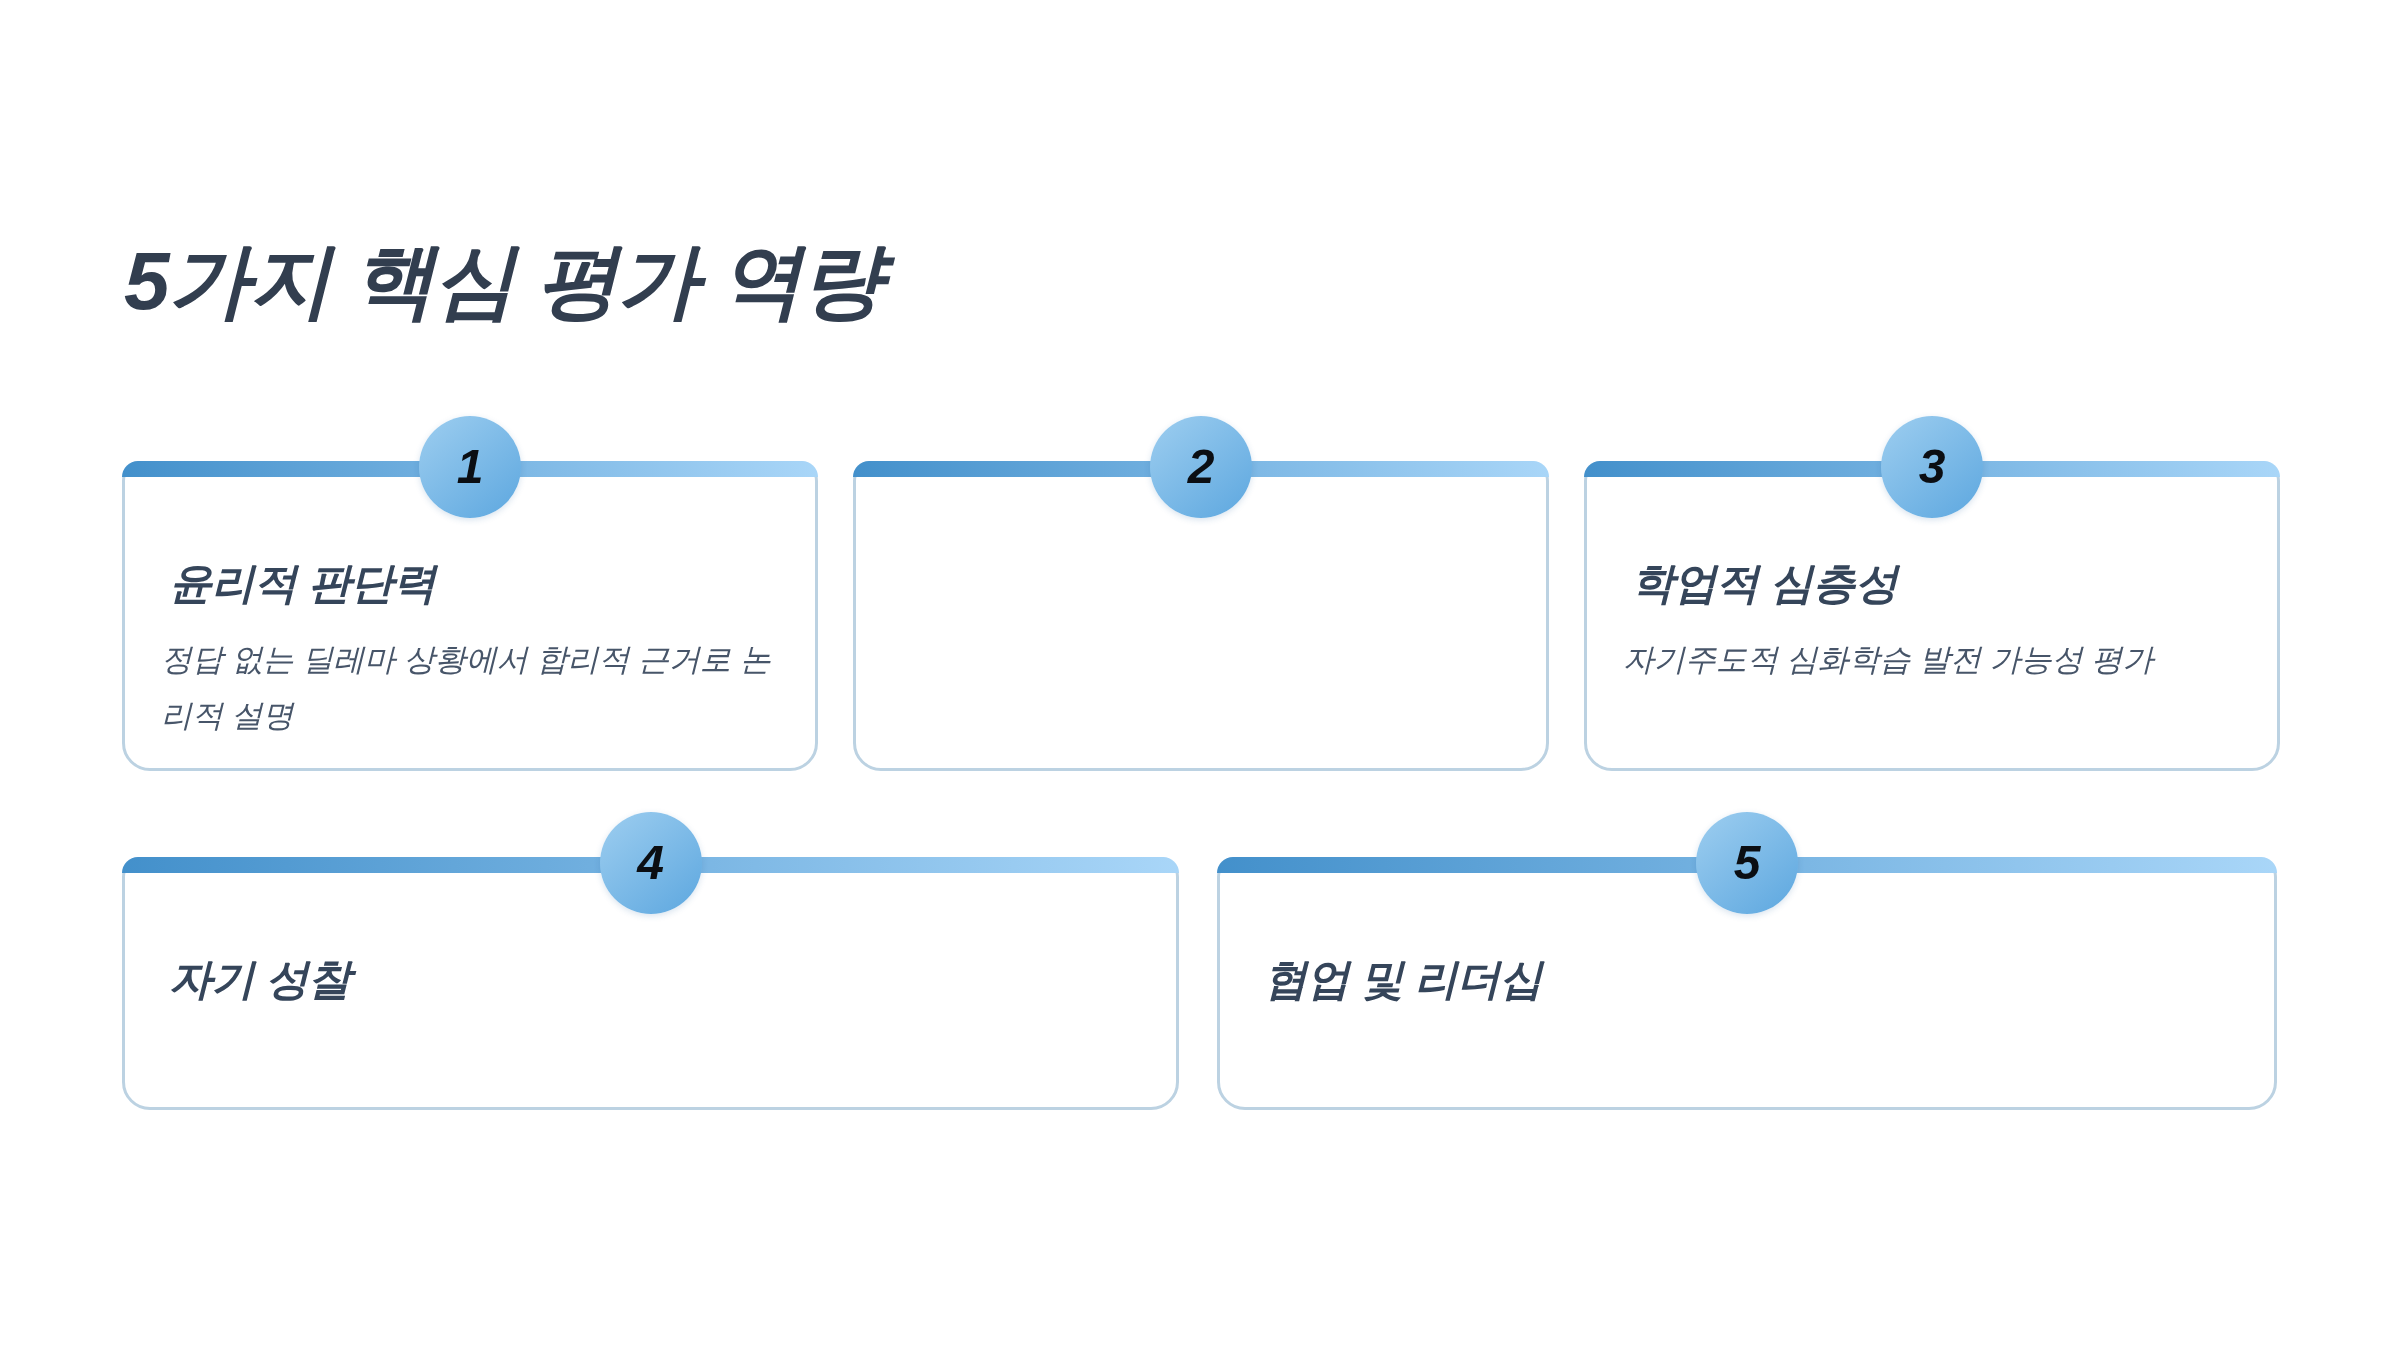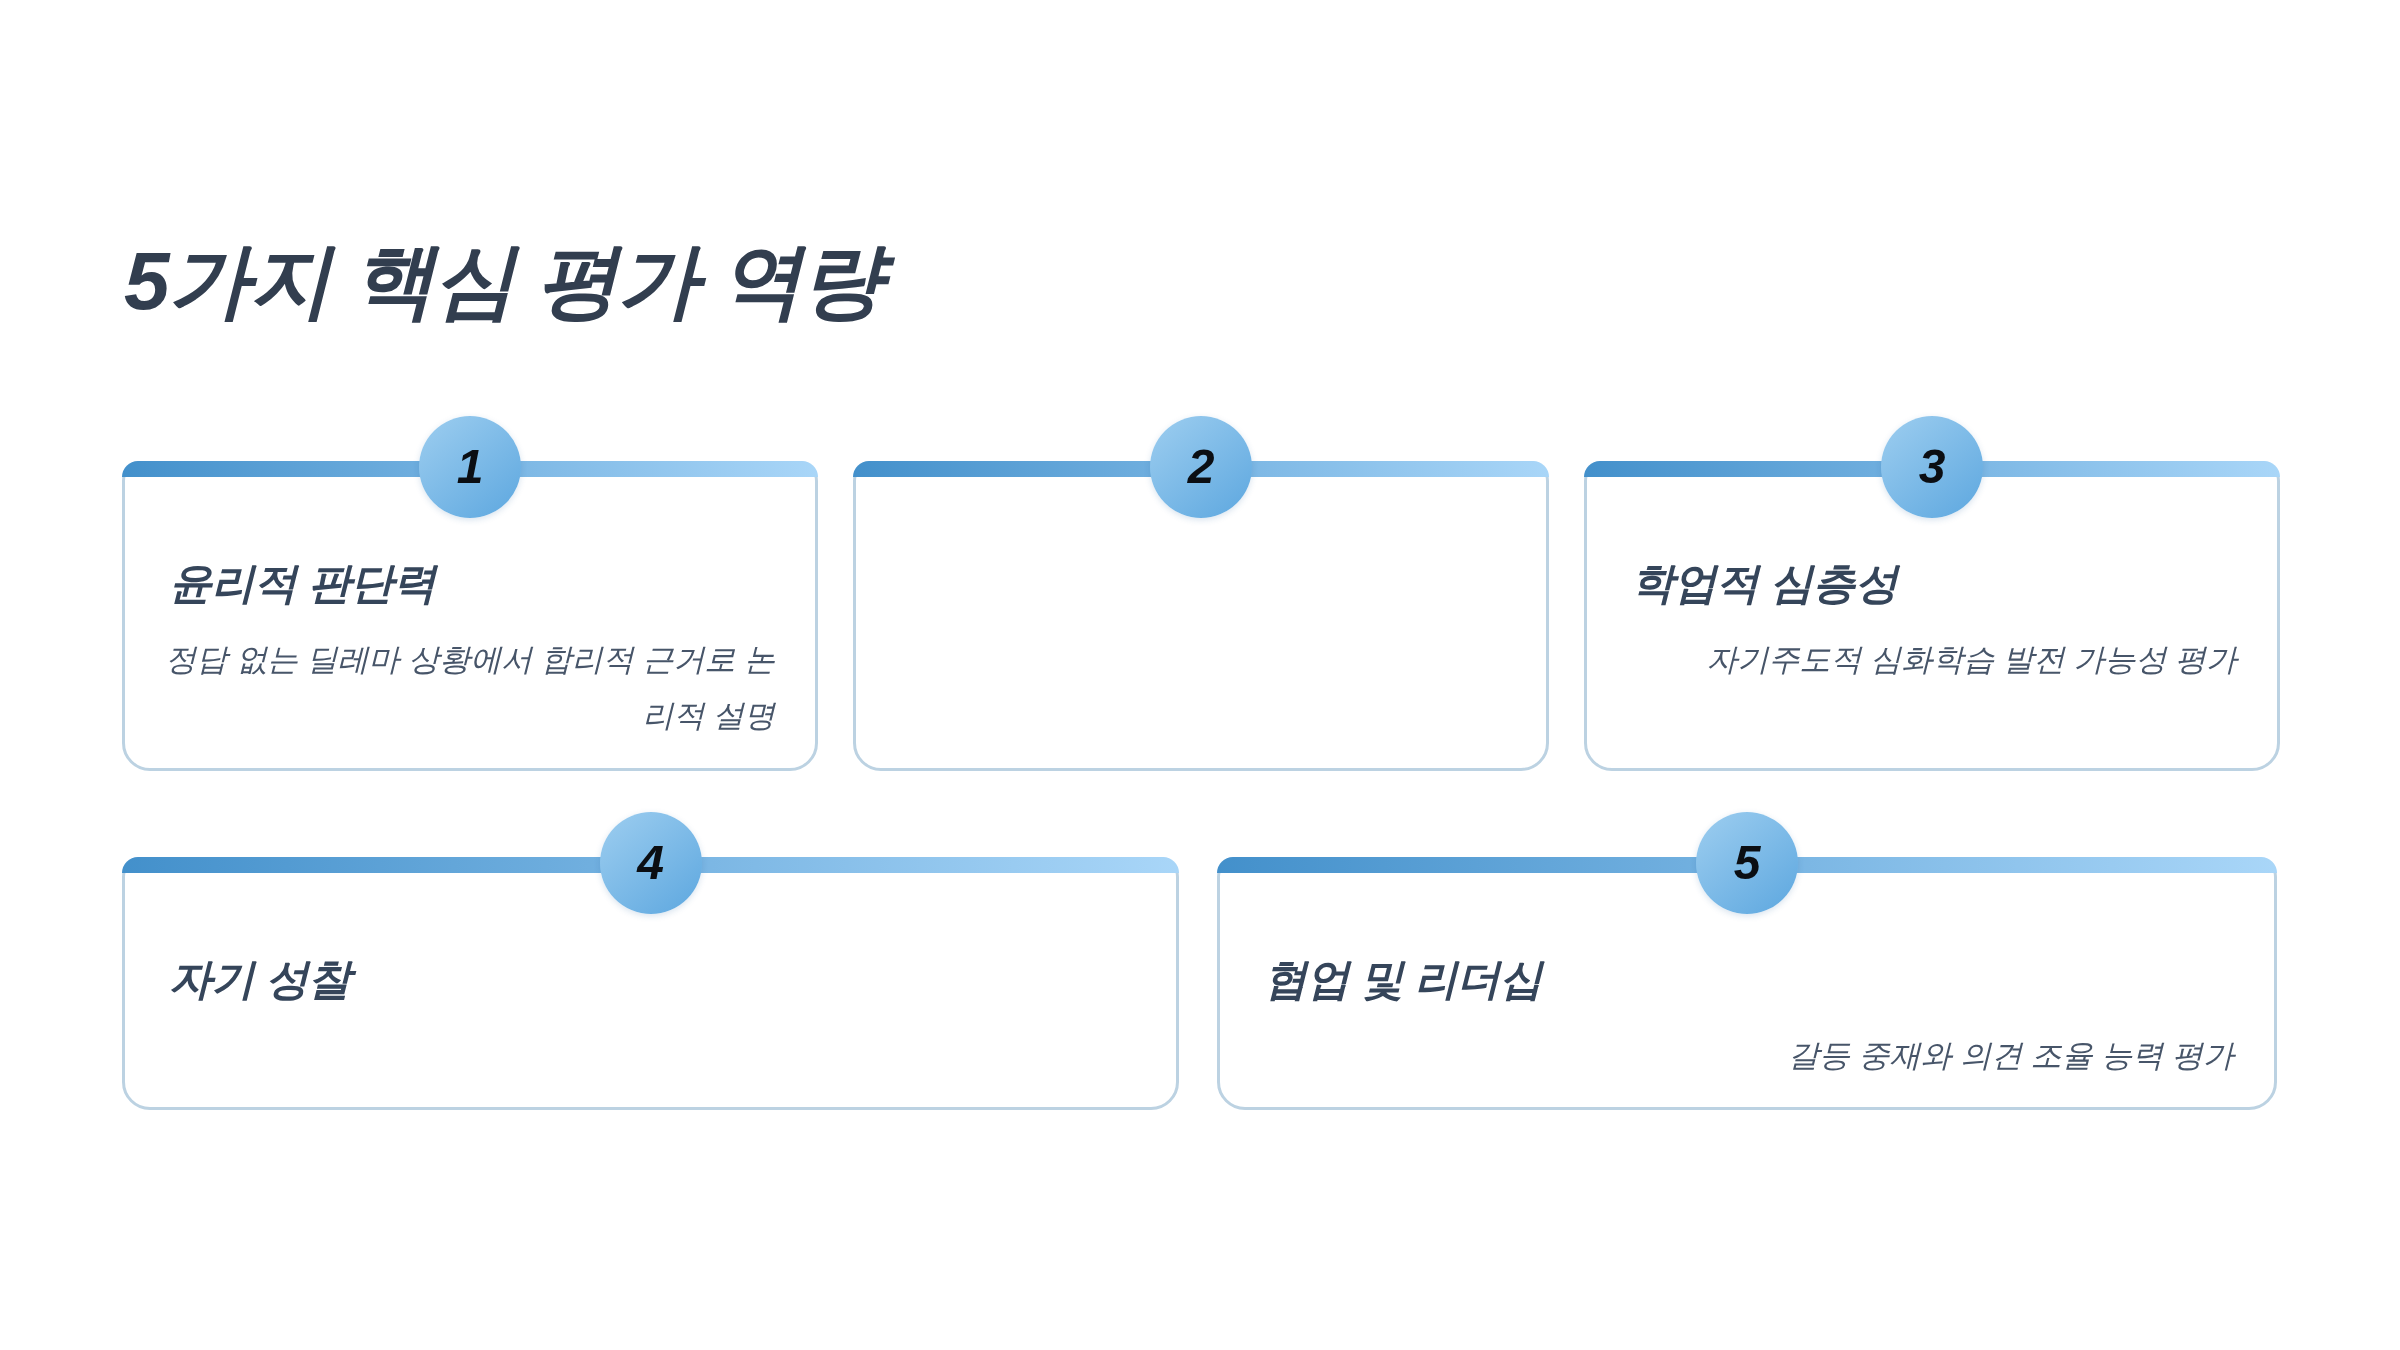--- a/index.html
+++ b/index.html
@@ -44,21 +44,20 @@
   }
 
   .card-content{padding:86px 40px 0 36px;}
   .card-title{
     margin:8px;font-size:43px;font-weight:700;letter-spacing:-0.5px;line-height:1.2;
     color:var(--heading-color,#35455a);
   }
   .card-description{
     margin:22px 0 0 0;font-size:31px;font-weight:400;line-height:1.82;
     color:var(--body-color,#475569);
-    text-align:right;
   }
 </style>
 </head>
 <body>
 
 <div class="stage">
 
   <h1 class="page-title">5가지 핵심 평가 역량</h1>
 
   <div class="card card-1">
@@ -102,17 +101,16 @@
     </div>
   </div>
 
   <div class="card card-5">
     <div class="card-top-bar"></div>
     <div class="number-badge">
       <span>5</span>
     </div>
     <div class="card-content">
       <h2 class="card-title">협업 및 리더십</h2>
-      <p class="card-description">갈등 중재와 의견 조율 능력 평가</p>
     </div>
   </div>
 
 </div>
 
 </body></html>

